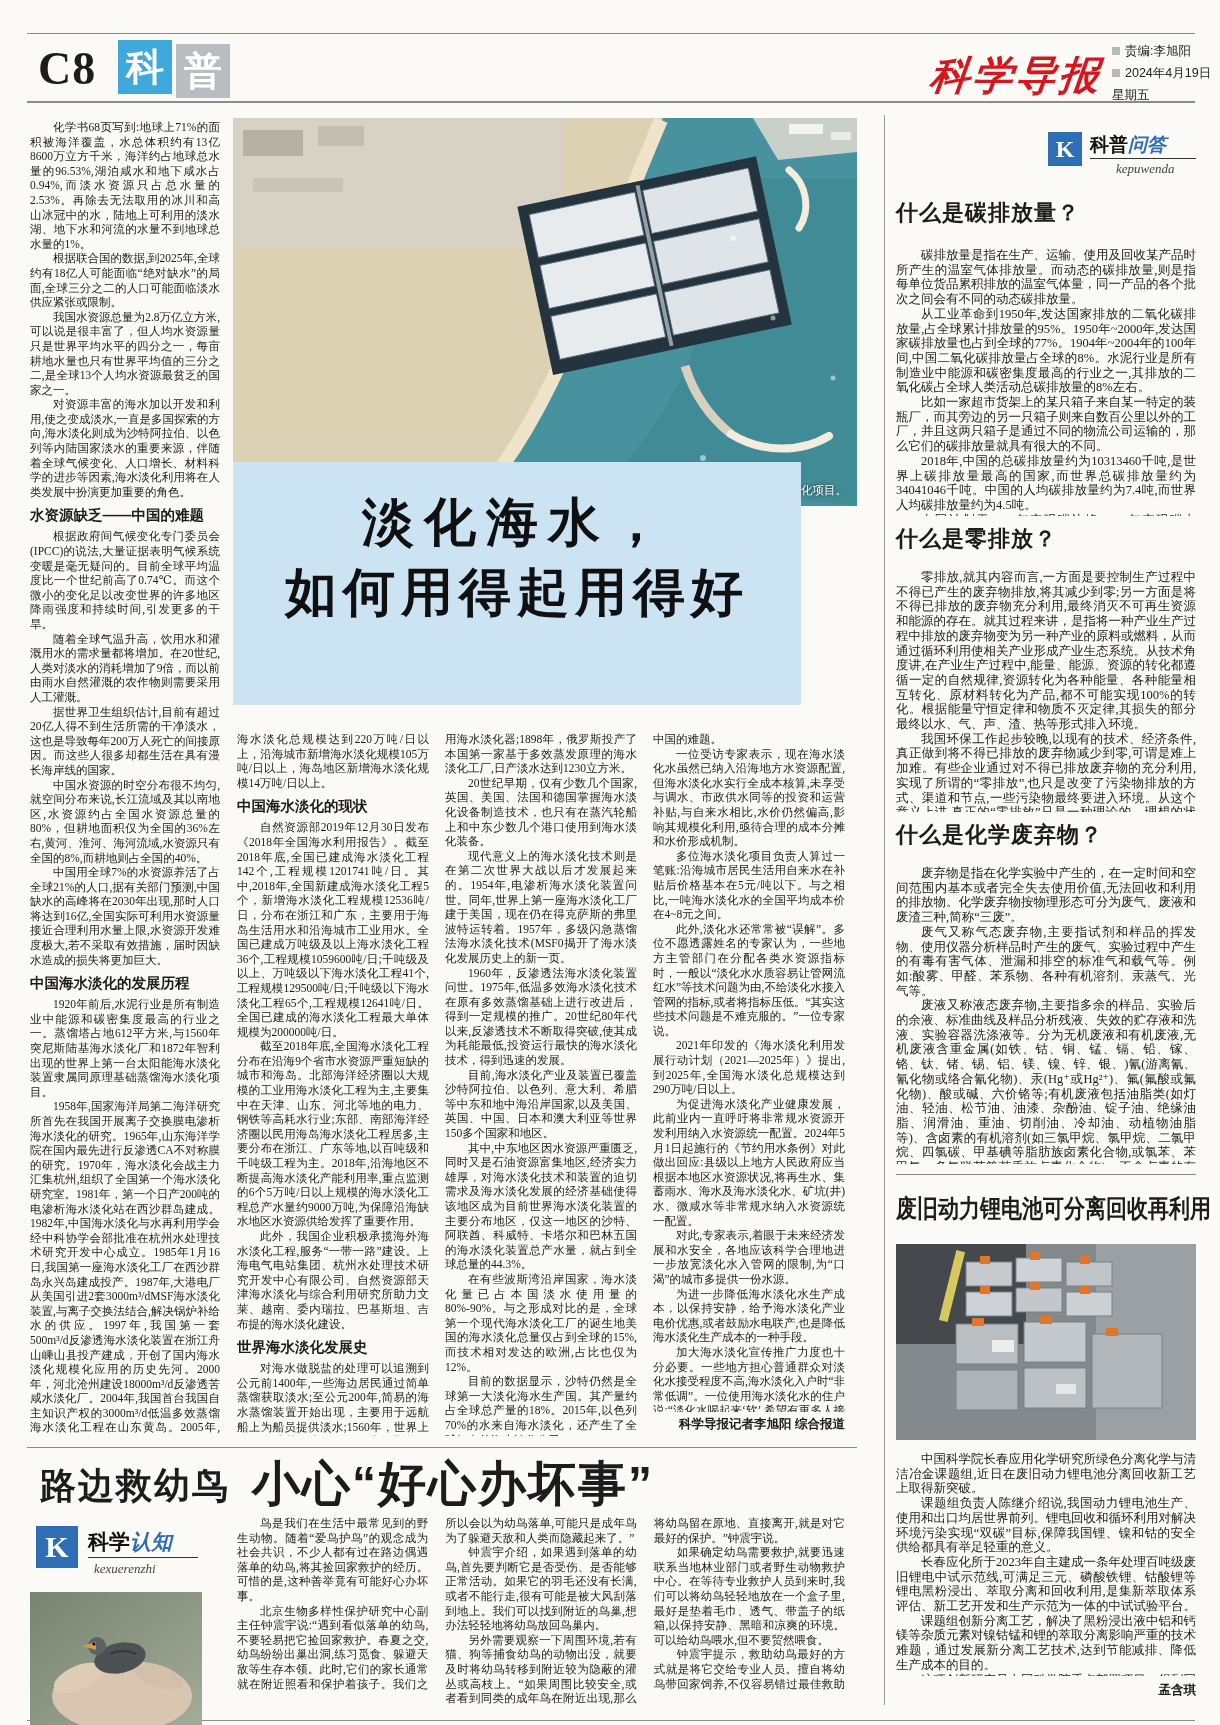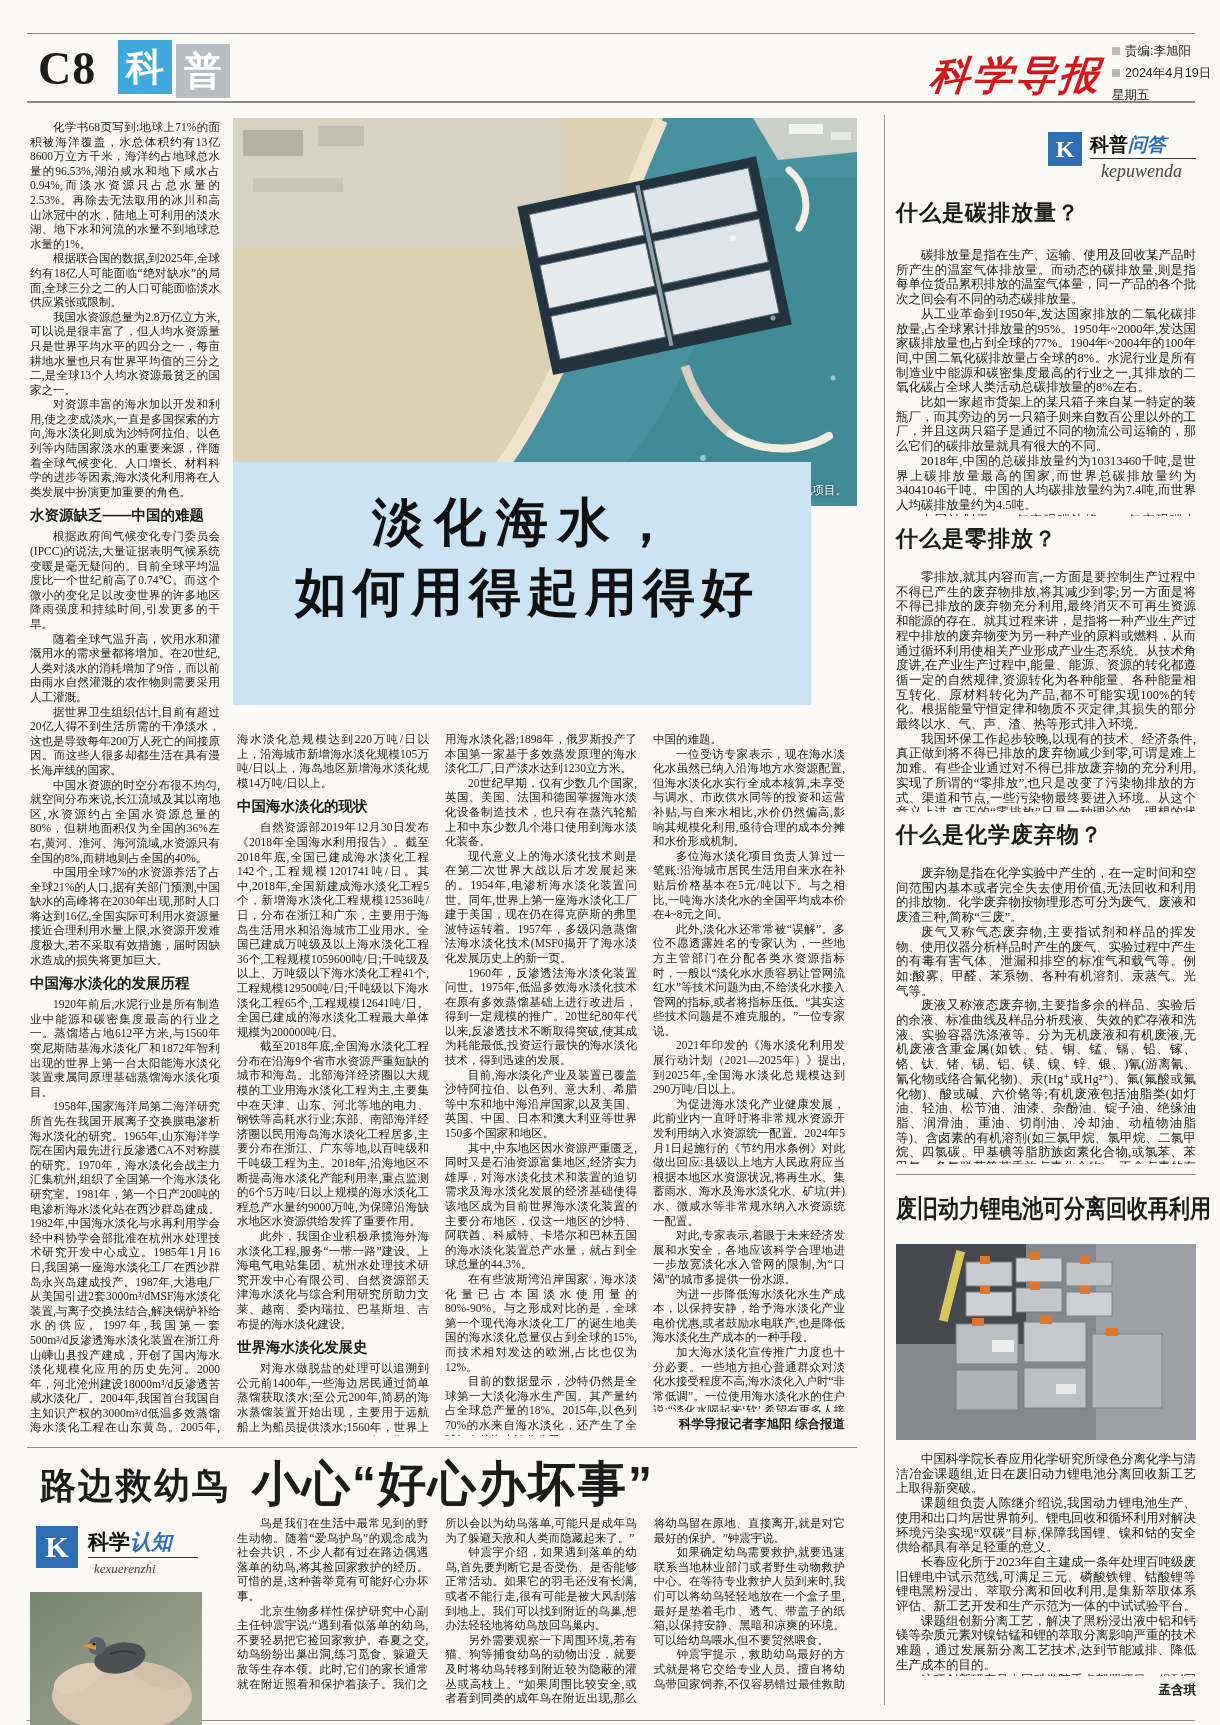--- a/index.html
+++ b/index.html
@@ -112,21 +112,21 @@
       <path d="M498,316 C530,336 570,334 596,318" stroke="#f3ede0" stroke-width="8" fill="none" stroke-linecap="round"></path>
       <path d="M556,52 C574,66 578,92 566,110" stroke="#f3ede0" stroke-width="7" fill="none" stroke-linecap="round"></path>
       <circle cx="500" cy="120" r="3" fill="#ffffff" opacity="0.6"></circle>
       <circle cx="540" cy="200" r="2.5" fill="#ffffff" opacity="0.5"></circle>
       <circle cx="470" cy="340" r="3" fill="#ffffff" opacity="0.5"></circle>
       <circle cx="600" cy="260" r="2.5" fill="#ffffff" opacity="0.5"></circle>
     </svg>
     <div class="photo-caption">沙特阿拉伯海水淡化项目。</div>
   </div>
 
-  <div class="abs hbox" style="left:233px;top:462px;width:568px;height:243px;padding-left:10px;">
+  <div class="abs hbox" style="left:233px;top:462px;width:568px;height:243px;">
     <div class="l1">淡化海水，</div>
     <div class="l2">如何用得起用得好</div>
   </div>
 
   <div class="abs coltext" style="left:237px;top:732px;width:192px;height:704px;">
       <p class="para cont">海水淡化总规模达到220万吨/日以上，沿海城市新增海水淡化规模105万吨/日以上，海岛地区新增海水淡化规模14万吨/日以上。</p>
       <p class="subhead">中国海水淡化的现状</p>
       <p class="para">自然资源部2019年12月30日发布《2018年全国海水利用报告》。截至2018年底,全国已建成海水淡化工程142个,工程规模1201741吨/日。其中,2018年,全国新建成海水淡化工程5个，新增海水淡化工程规模12536吨/日，分布在浙江和广东，主要用于海岛生活用水和沿海城市工业用水。全国已建成万吨级及以上海水淡化工程36个,工程规模1059600吨/日;千吨级及以上、万吨级以下海水淡化工程41个,工程规模129500吨/日;千吨级以下海水淡化工程65个,工程规模12641吨/日。全国已建成的海水淡化工程最大单体规模为200000吨/日。</p>
       <p class="para">截至2018年底,全国海水淡化工程分布在沿海9个省市水资源严重短缺的城市和海岛。北部海洋经济圈以大规模的工业用海水淡化工程为主,主要集中在天津、山东、河北等地的电力、钢铁等高耗水行业;东部、南部海洋经济圈以民用海岛海水淡化工程居多,主要分布在浙江、广东等地,以百吨级和千吨级工程为主。2018年,沿海地区不断提高海水淡化产能利用率,重点监测的6个5万吨/日以上规模的海水淡化工程总产水量约9000万吨,为保障沿海缺水地区水资源供给发挥了重要作用。</p>
       <p class="para">此外，我国企业积极承揽海外海水淡化工程,服务“一带一路”建设。上海电气电站集团、杭州水处理技术研究开发中心有限公司、自然资源部天津海水淡化与综合利用研究所助力文莱、越南、委内瑞拉、巴基斯坦、吉布提的海水淡化建设。</p>
@@ -157,21 +157,21 @@
   <div class="abs byline" style="left:653px;top:1416px;width:192px;">科学导报记者李旭阳  综合报道</div>
 
   <div class="vrule" style="left:884px;top:115px;height:1590px;"></div>
 
   <div class="abs" style="left:1048px;top:128px;width:150px;height:52px;">
     <div class="logo-k abs" style="left:0;top:4px;width:34px;height:34px;font-size:24px;">K</div>
     <div class="logo-cn abs" style="left:42px;top:4px;font-size:19px;white-space:nowrap;">
       <span>科普</span><span class="blue">问答</span>
     </div>
     <div class="hrule" style="left:42px;top:30px;width:106px;background:#333;"></div>
-    <div class="logo-py abs" style="left:53px;top:33px;font-size:18px;">kepuwenda</div>
+    <div class="logo-py abs" style="left:68px;top:33px;font-size:13px;">kepuwenda</div>
   </div>
 
   <div class="abs qtitle" style="left:896px;top:198px;">什么是碳排放量？</div>
   <div class="abs sidebody" style="left:896px;top:248px;width:300px;height:268px;">
       <p class="para">碳排放量是指在生产、运输、使用及回收某产品时所产生的温室气体排放量。而动态的碳排放量,则是指每单位货品累积排放的温室气体量，同一产品的各个批次之间会有不同的动态碳排放量。</p>
       <p class="para">从工业革命到1950年,发达国家排放的二氧化碳排放量,占全球累计排放量的95%。1950年~2000年,发达国家碳排放量也占到全球的77%。1904年~2004年的100年间,中国二氧化碳排放量占全球的8%。水泥行业是所有制造业中能源和碳密集度最高的行业之一,其排放的二氧化碳占全球人类活动总碳排放量的8%左右。</p>
       <p class="para">比如一家超市货架上的某只箱子来自某一特定的装瓶厂，而其旁边的另一只箱子则来自数百公里以外的工厂，并且这两只箱子是通过不同的物流公司运输的，那么它们的碳排放量就具有很大的不同。</p>
       <p class="para">2018年,中国的总碳排放量约为10313460千吨,是世界上碳排放量最高的国家,而世界总碳排放量约为34041046千吨。中国的人均碳排放量约为7.4吨,而世界人均碳排放量约为4.5吨。</p>
       <p class="para">中国计划于2030年实现碳达峰,2060年实现碳中和。美国提出将在2050年实现“净零排放”。欧盟提交了《欧洲气候法》,旨在从法律层面确保欧洲到2050年成为首个“气候中性”大陆。</p>
     </div>

